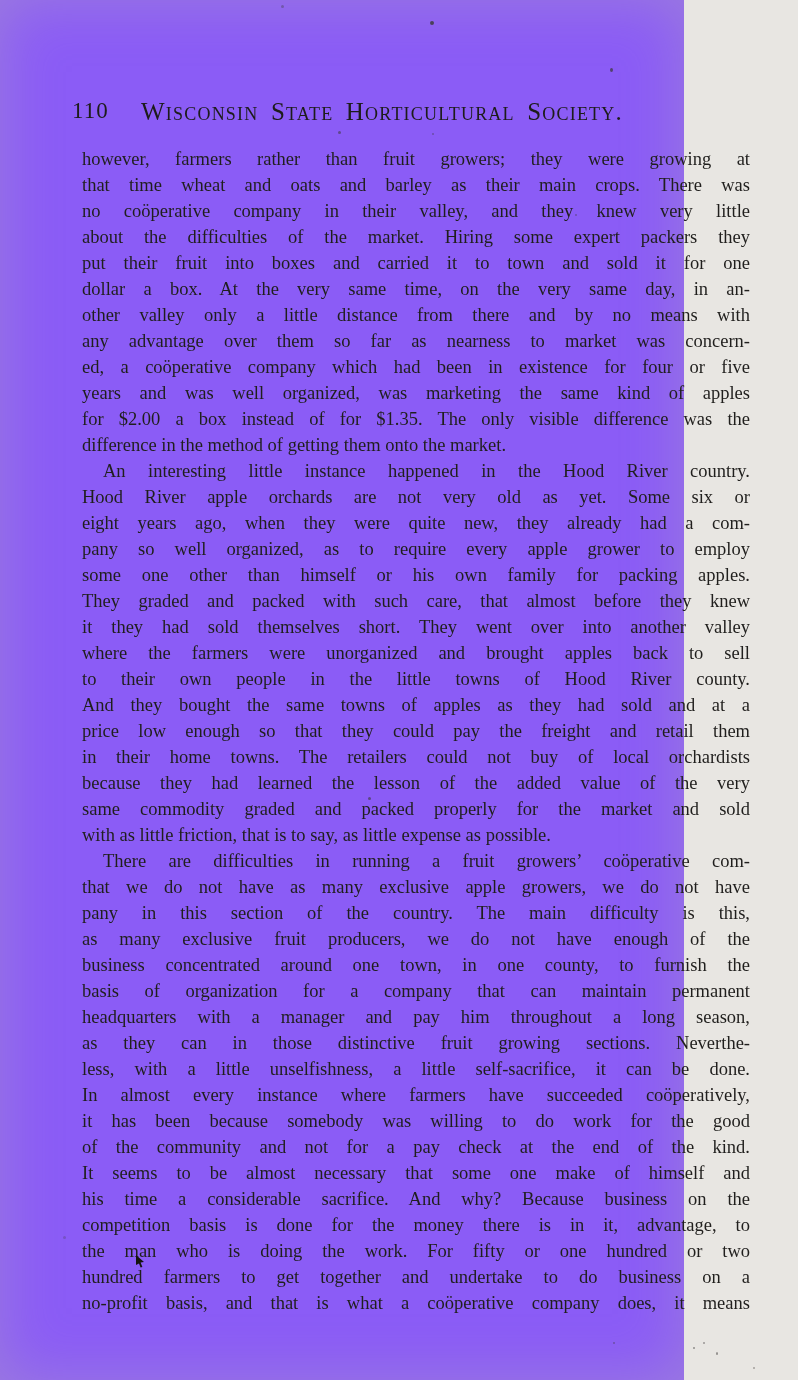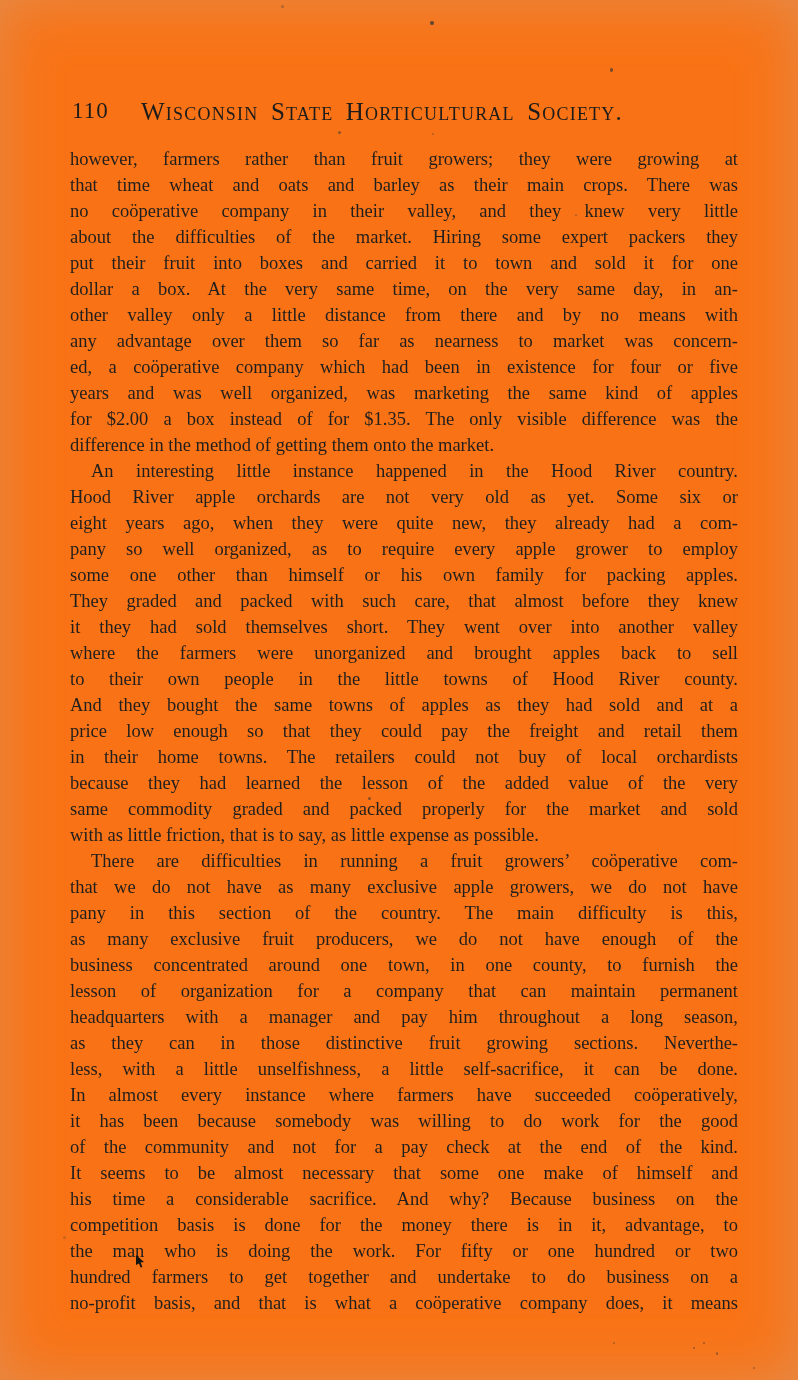--- a/index.html
+++ b/index.html
@@ -4,42 +4,42 @@
 <style>
   html, body { margin: 0; padding: 0; }
   body {
     width: 798px; height: 1380px;
     background: #e8e6e2;
     font-family: "Liberation Serif", "DejaVu Serif", serif;
     overflow: hidden;
   }
   .page {
     position: relative;
-    width: 798px; height: 1380px;
-    background: #f97316;
+    width: 684px; height: 1380px;
+    background: #8b5cf6;
     box-shadow: inset 0 0 60px rgba(190,185,175,0.35);
     color: #1d1c1a;
   }
   .header { position: absolute; top: 98px; left: 70px; width: 668px; height: 28px; }
   .pagenum {
     position: absolute; left: 2px; top: 0;
     font-size: 23px; letter-spacing: 1px; color: #1d1c1a;
   }
   .running-title {
     position: absolute; left: 312px; top: 0;
     transform: translateX(-50%);
     font-variant: small-caps;
     font-size: 25px;
     letter-spacing: 1.2px;
     word-spacing: 5px;
     white-space: nowrap;
     color: #1d1c1a;
   }
   .body-block {
-    position: absolute; top: 146px; left: 70px; width: 668px;
+    position: absolute; top: 146px; left: 82px; width: 668px;
   }
   .paragraph { margin: 0; padding: 0; }
   .line {
     font-size: 18.5px;
     line-height: 26px;
     text-align: justify;
     text-align-last: justify;
     color: #201f1d;
     text-rendering: optimizeLegibility;
   }
@@ -89,21 +89,21 @@
         <div class="line">because they had learned the lesson of the added value of the very</div>
         <div class="line">same commodity graded and packed properly for the market and sold</div>
         <div class="line endline">with as little friction, that is to say, as little expense as possible.</div>
       </div>
       <div class="paragraph">
         <div class="line indent">There are difficulties in running a fruit growers’ coöperative com-</div>
         <div class="line">that we do not have as many exclusive apple growers, we do not have</div>
         <div class="line">pany in this section of the country.  The main difficulty is this,</div>
         <div class="line">as many exclusive fruit producers, we do not have enough of the</div>
         <div class="line">business concentrated around one town, in one county, to furnish the</div>
-        <div class="line">lesson of organization for a company that can maintain permanent</div>
+        <div class="line">basis of organization for a company that can maintain permanent</div>
         <div class="line">headquarters with a manager and pay him throughout a long season,</div>
         <div class="line">as they can in those distinctive fruit growing sections.  Neverthe-</div>
         <div class="line">less, with a little unselfishness, a little self-sacrifice, it can be done.</div>
         <div class="line">In almost every instance where farmers have succeeded coöperatively,</div>
         <div class="line">it has been because somebody was willing to do work for the good</div>
         <div class="line">of the community and not for a pay check at the end of the kind.</div>
         <div class="line">It seems to be almost necessary that some one make of himself and</div>
         <div class="line">his time a considerable sacrifice.  And why?  Because business on the</div>
         <div class="line">competition basis is done for the money there is in it, advantage, to</div>
         <div class="line">the man who is doing the work.  For fifty or one hundred or two</div>

